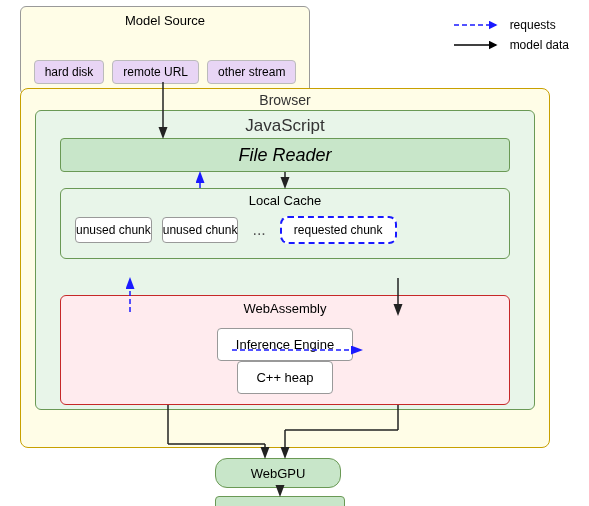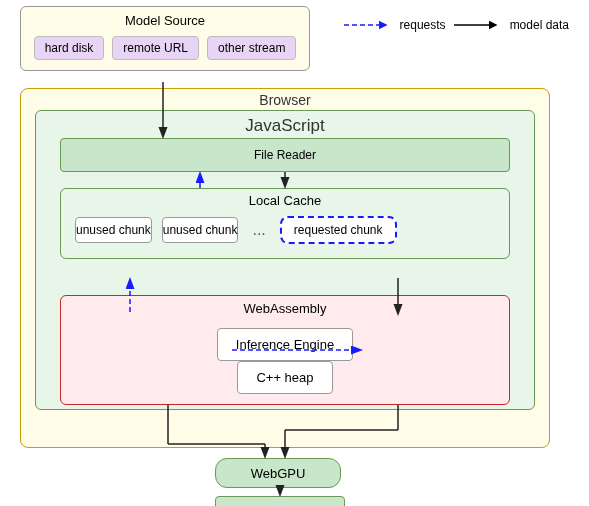--- a/index.html
+++ b/index.html
@@ -18,21 +18,21 @@
       width: 589px;
       height: 506px;
     }
 
     
     .legend {
       position: absolute;
       top: 18px;
       right: 20px;
       display: flex;
-      flex-direction: row;
+      flex-direction: column;
       gap: 6px;
     }
     .legend-item {
       display: flex;
       align-items: center;
       gap: 8px;
       font-size: 12px;
     }
     .legend-line {
       width: 50px;
@@ -66,20 +66,21 @@
       display: flex;
       gap: 8px;
       justify-content: center;
     }
     .source-item {
       border: 1px solid #bbb;
       border-radius: 4px;
       background: #e8d5f5;
       padding: 4px 10px;
       font-size: 12px;
+      margin-top: 24px;
     }
 
     
     .browser-box {
       position: absolute;
       top: 88px;
       left: 20px;
       width: 530px;
       height: 360px;
       border: 1.5px solid #c8a000;
@@ -117,21 +118,22 @@
       top: 138px;
       left: 60px;
       width: 450px;
       height: 34px;
       border: 1px solid #6a9955;
       border-radius: 4px;
       background: #c8e6c9;
       display: flex;
       align-items: center;
       justify-content: center;
-      font-size: 12px;
+      font-size: 18px;
+      font-style: italic;
     }
 
     
     .local-cache-box {
       position: absolute;
       top: 188px;
       left: 60px;
       width: 450px;
       height: 71px;
       border: 1.5px solid #6a9955;

